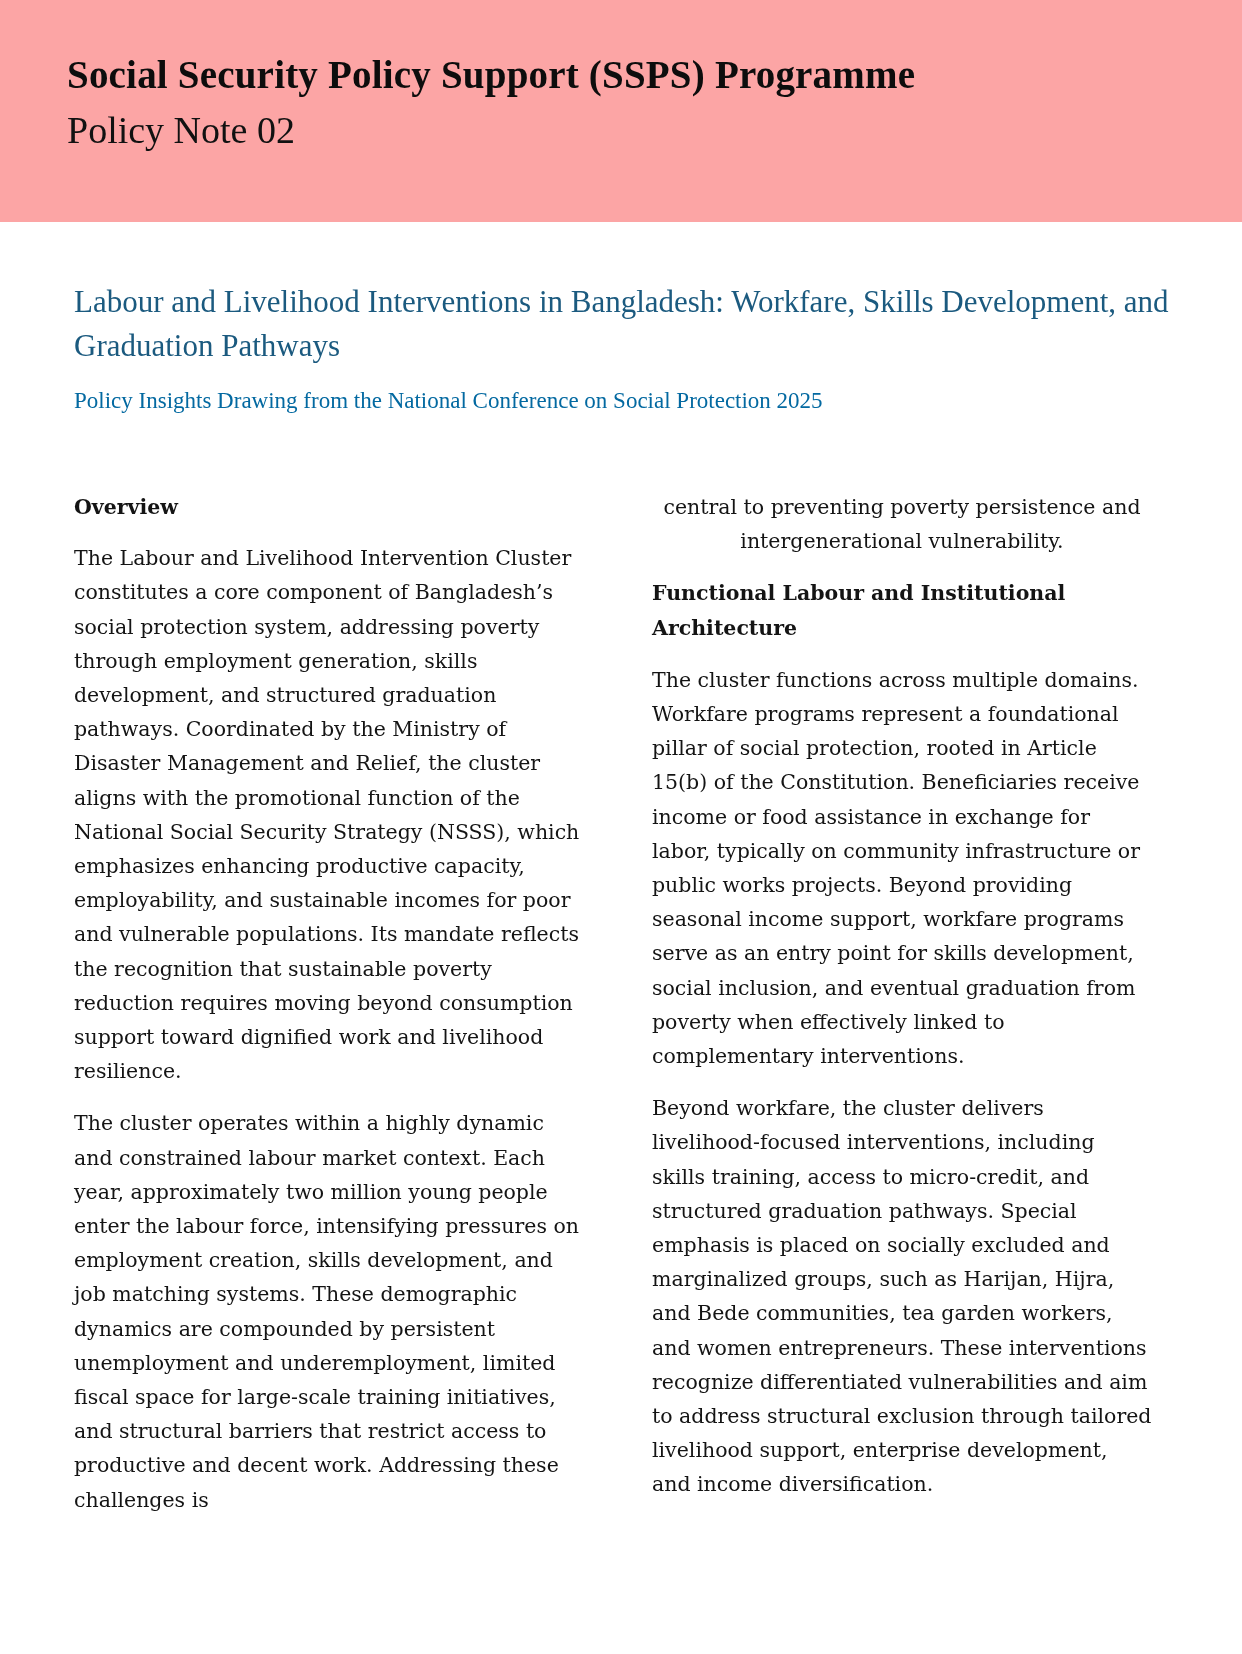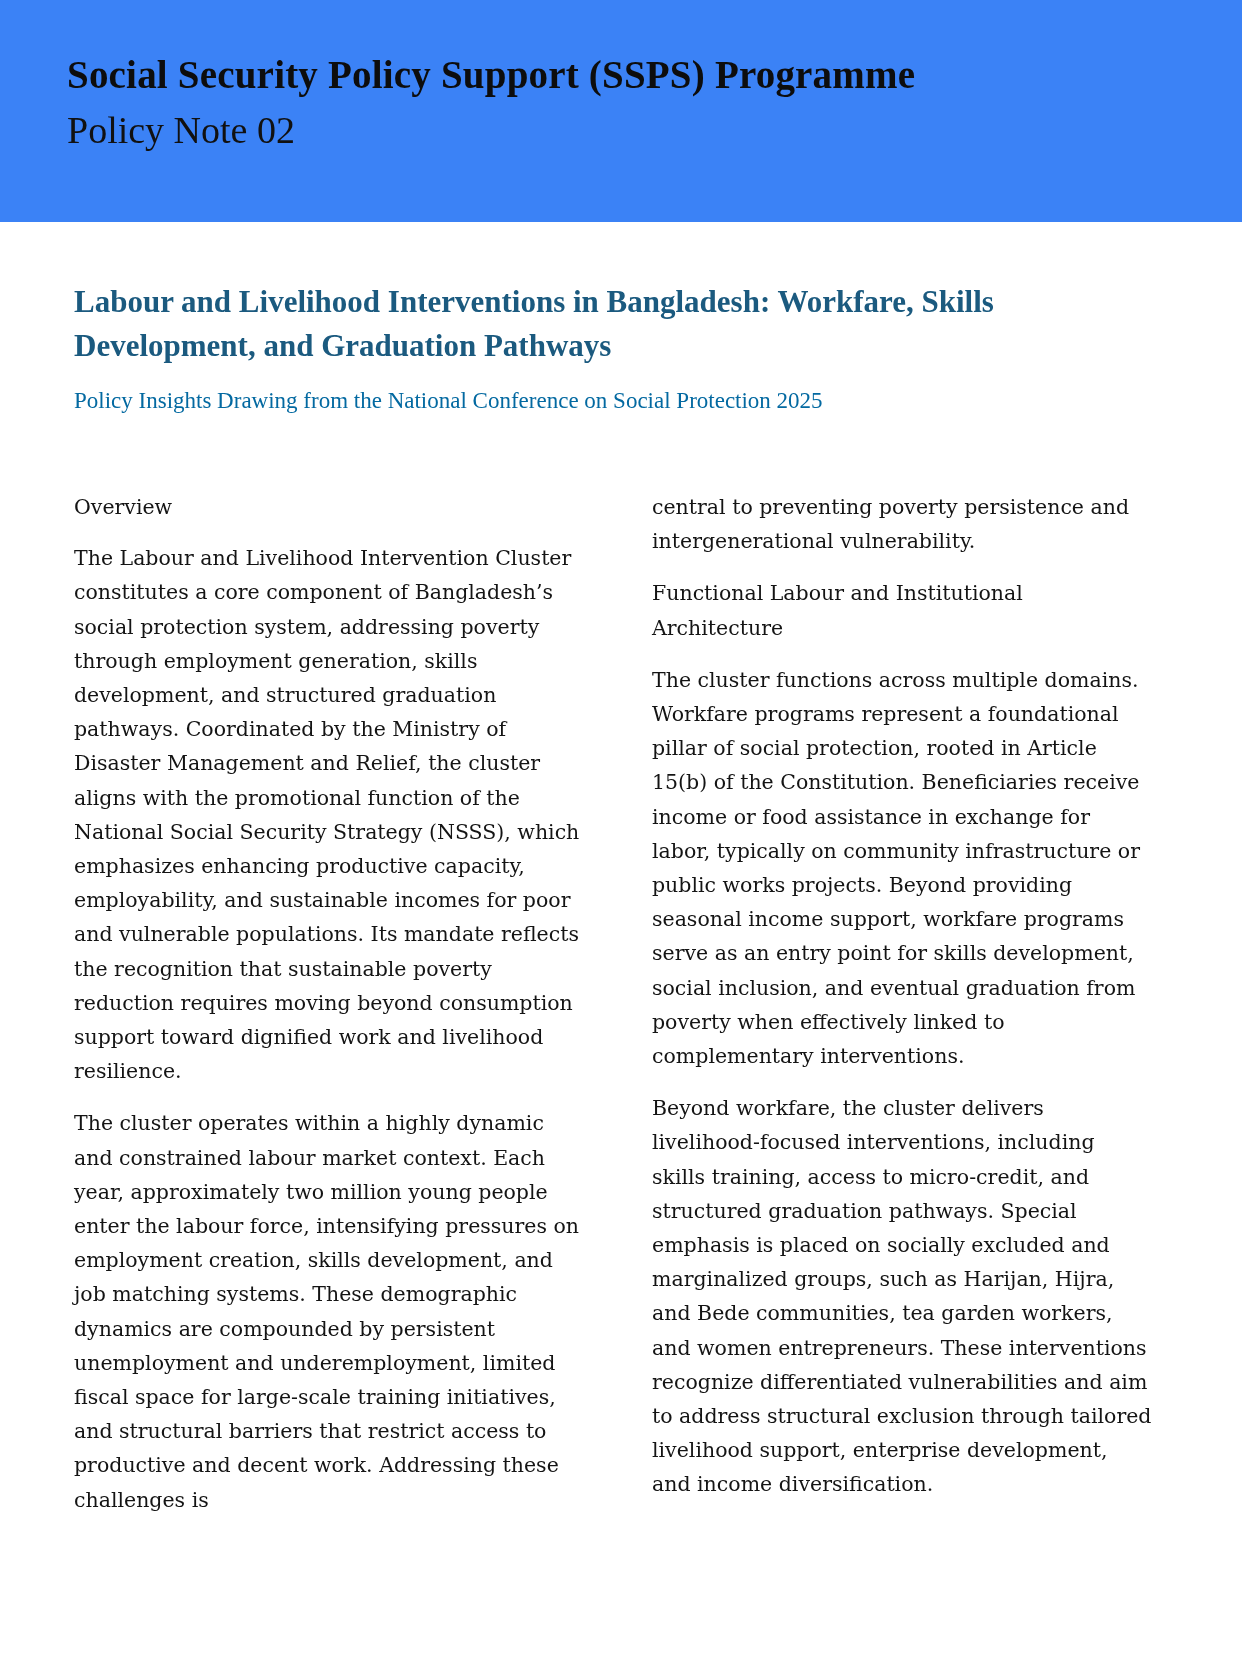--- a/index.html
+++ b/index.html
@@ -13,21 +13,21 @@
       overflow: hidden;
       font-family: "DejaVu Serif", "Liberation Serif", serif;
       color: #111111;
     }
     .header-band {
       position: absolute;
       left: 0;
       top: 0;
       width: 1242px;
       height: 222px;
-      background: #3b82f6;
+      background: #fca5a5;
     }
     .programme-title {
       position: absolute;
       left: 67px;
       top: 52px;
       font-family: "Liberation Serif", serif;
       font-weight: bold;
       font-size: 39px;
       letter-spacing: 0.2px;
       color: #0d0d0d;
@@ -41,21 +41,21 @@
       font-size: 38px;
       color: #111111;
       white-space: nowrap;
     }
     .doc-title {
       position: absolute;
       left: 74px;
       top: 280px;
       width: 1100px;
       font-family: "Liberation Serif", serif;
-      font-weight: bold;
+      font-weight: normal;
       font-size: 31px;
       line-height: 44px;
       color: #1b5a7f;
     }
     .doc-subtitle {
       position: absolute;
       left: 74px;
       top: 388px;
       font-family: "Liberation Serif", serif;
       font-size: 23px;
@@ -67,28 +67,28 @@
       top: 490px;
       width: 510px;
       font-family: "DejaVu Serif", serif;
       font-size: 20.5px;
       line-height: 34.2px;
       color: #141414;
     }
     .col-left { left: 74px; }
     .col-right { left: 652px; top: 490px; width: 500px; }
     .section-heading {
-      font-weight: normal;
+      font-weight: bold;
       margin: 0 0 18px 0;
     }
     .para {
       margin: 0 0 18px 0;
     }
     .col-left .section-heading { margin-bottom: 17px; }
-    .col-right .continued { margin-bottom: 18px; }
+    .col-right .continued { margin-bottom: 18px; text-align: center; }
   </style>
 </head>
 <body>
 
 <div class="header-band">
   <div class="programme-title">Social Security Policy Support (SSPS) Programme</div>
   <div class="note-label">Policy Note 02</div>
 </div>
 
 <div class="doc-title">Labour and Livelihood Interventions in Bangladesh: Workfare, Skills Development, and Graduation Pathways</div>

